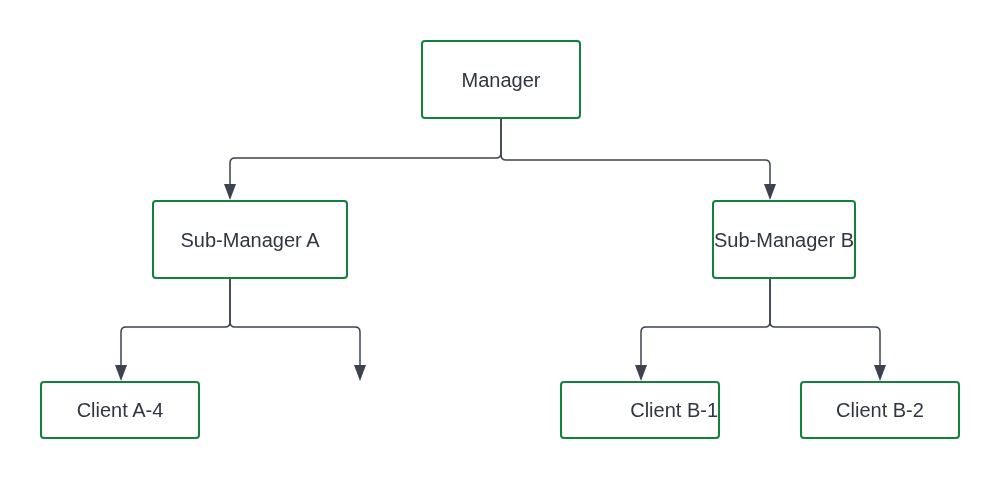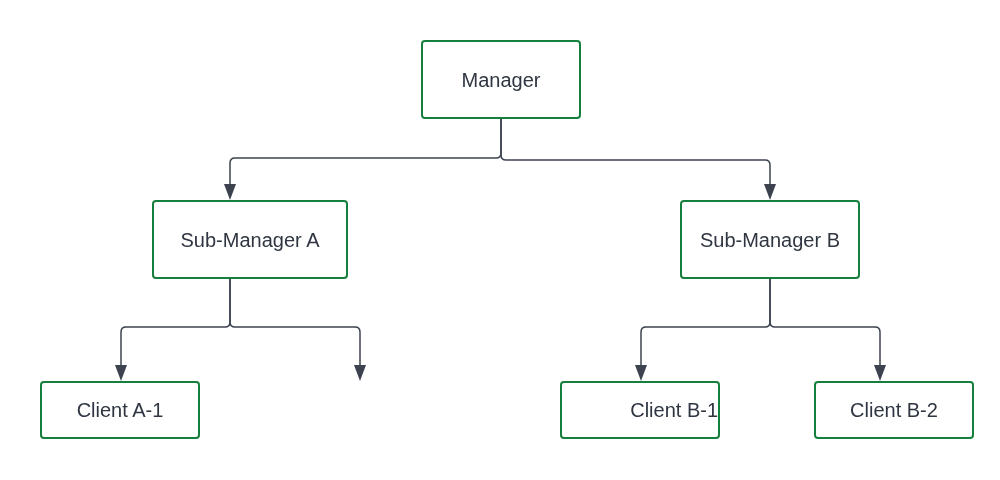--- a/index.html
+++ b/index.html
@@ -36,25 +36,25 @@
     display: flex;
     align-items: center;
     justify-content: center;
     color: #2f3642;
     font-size: 20px;
     line-height: 1.2;
     cursor: default;
   }
   .node-manager   { left: 421px; top: 40px;  width: 160px; height: 79px; }
   .node-sub-a     { left: 152px; top: 200px; width: 196px; height: 79px; justify-content: center; }
-  .node-sub-b     { left: 680px; top: 200px; width: 180px; height: 79px; }
+  .node-sub-b     { left: 712px; top: 200px; width: 144px; height: 79px; }
   .node-client-a1 { left: 40px;  top: 381px; width: 160px; height: 58px; }
   .node-client-a2 { left: 280px; top: 381px; width: 160px; height: 58px; }
   .node-client-b1 { left: 560px; top: 381px; width: 160px; height: 58px; justify-content: flex-end; }
-  .node-client-b2 { left: 800px; top: 381px; width: 160px; height: 58px; margin-left: 14px; }
+  .node-client-b2 { left: 800px; top: 381px; width: 160px; height: 58px; }
   .node-label {
     white-space: nowrap;
   }
 </style>
 </head>
 <body>
 
 <div class="canvas">
 
   <svg class="connector-layer" width="1000" height="480" viewBox="0 0 1000 480" xmlns="http://www.w3.org/2000/svg">
@@ -84,21 +84,21 @@
 
   <div class="node node-sub-a">
     <span class="node-label">Sub-Manager A</span>
   </div>
 
   <div class="node node-sub-b">
     <span class="node-label">Sub-Manager B</span>
   </div>
 
   <div class="node node-client-a1">
-    <span class="node-label">Client A-1</span>
+    <span class="node-label">Client A-4</span>
   </div>
 
 
   <div class="node node-client-b1">
     <span class="node-label">Client B-1</span>
   </div>
 
   <div class="node node-client-b2">
     <span class="node-label">Client B-2</span>
   </div>

